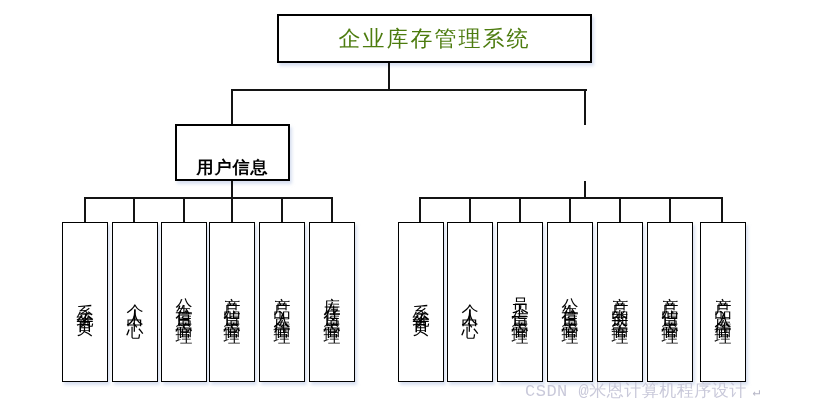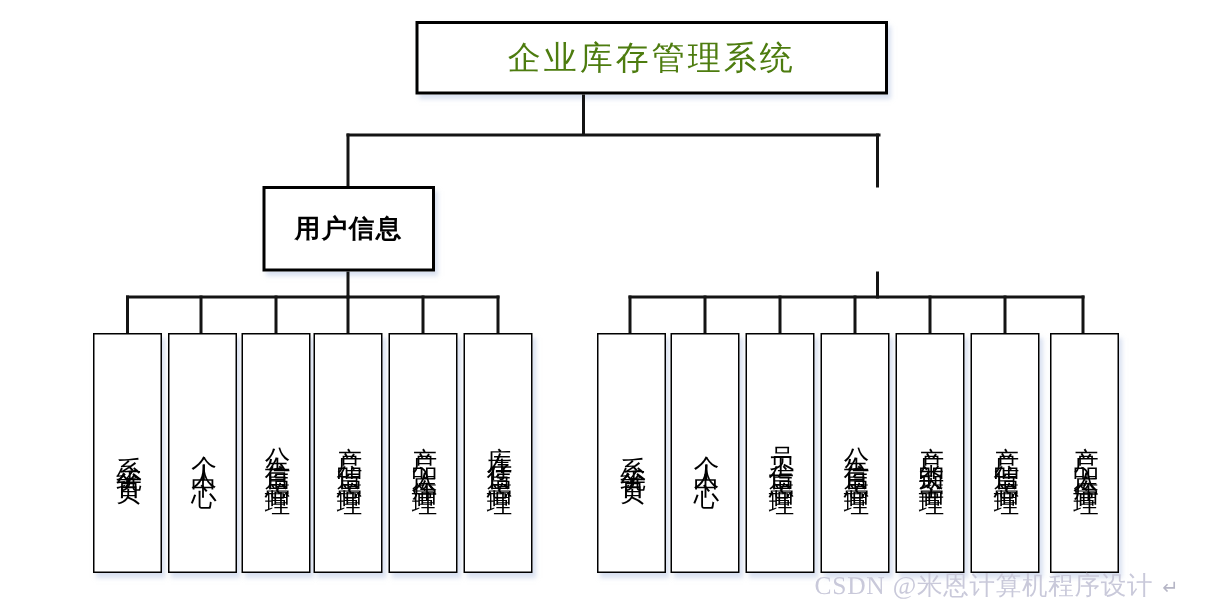--- a/index.html
+++ b/index.html
@@ -8,40 +8,40 @@
     font-family:"DejaVu Serif","Liberation Serif",serif;
   }
   .node{
     position:absolute;background:#ffffff;border:2px solid #000000;
     box-sizing:border-box;display:flex;align-items:center;justify-content:center;
     box-shadow:2px 3px 3px rgba(185,200,230,0.55);
   }
   .root-box{left:233px;top:14px;width:315px;height:49px;
     font-size:22px;letter-spacing:2px;color:#4d7c0f;margin-left:44px;}
   .l2-box{font-size:17px;font-weight:bold;letter-spacing:1px;color:#000;
-    font-family:"Liberation Sans","DejaVu Sans",sans-serif;border-width:2px;}
+    font-family:"Liberation Sans","DejaVu Sans",sans-serif;border-width:2px;align-items:flex-end;}
   .l2-left{left:175px;top:124px;width:115px;height:57px;}
   .l2-right{left:518px;top:124px;width:134px;height:57px;}
   .leaf{
     position:absolute;top:222px;width:46px;height:160px;background:#ffffff;
     border:1.5px solid #000000;box-sizing:border-box;
     display:flex;align-items:center;justify-content:center;
     box-shadow:2px 3px 3px rgba(185,200,230,0.55);
   }
   .vtext{
     writing-mode:vertical-rl;text-orientation:upright;
     font-size:17px;letter-spacing:6px;color:#000;line-height:1;
     white-space:nowrap;
   }
   .vline{position:absolute;width:2px;background:#141414;}
   .hline{position:absolute;height:2px;background:#141414;}
   .watermark{
-    position:absolute;left:543px;top:379px;z-index:5;
+    position:absolute;left:525px;top:379px;z-index:5;
     font-size:17px;color:#c9c9da;letter-spacing:0.5px;
-    font-family:Liberation Serif, serif;white-space:nowrap;
+    font-family:Liberation Mono, monospace;white-space:nowrap;
   }
   .return-mark{font-size:13px;color:#b6b6c6;margin-left:6px;}
 </style>
 </head>
 <body>
 
 <div id="canvas">
 
   <div class="node root-box">
     <span>企业库存管理系统</span>

